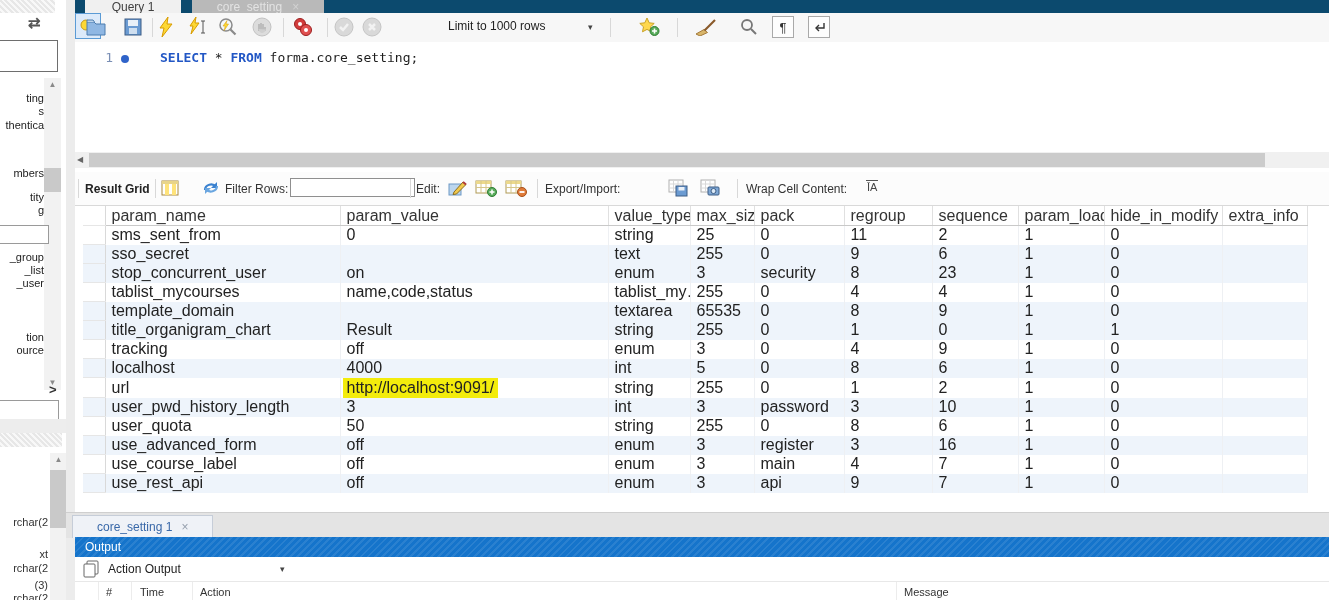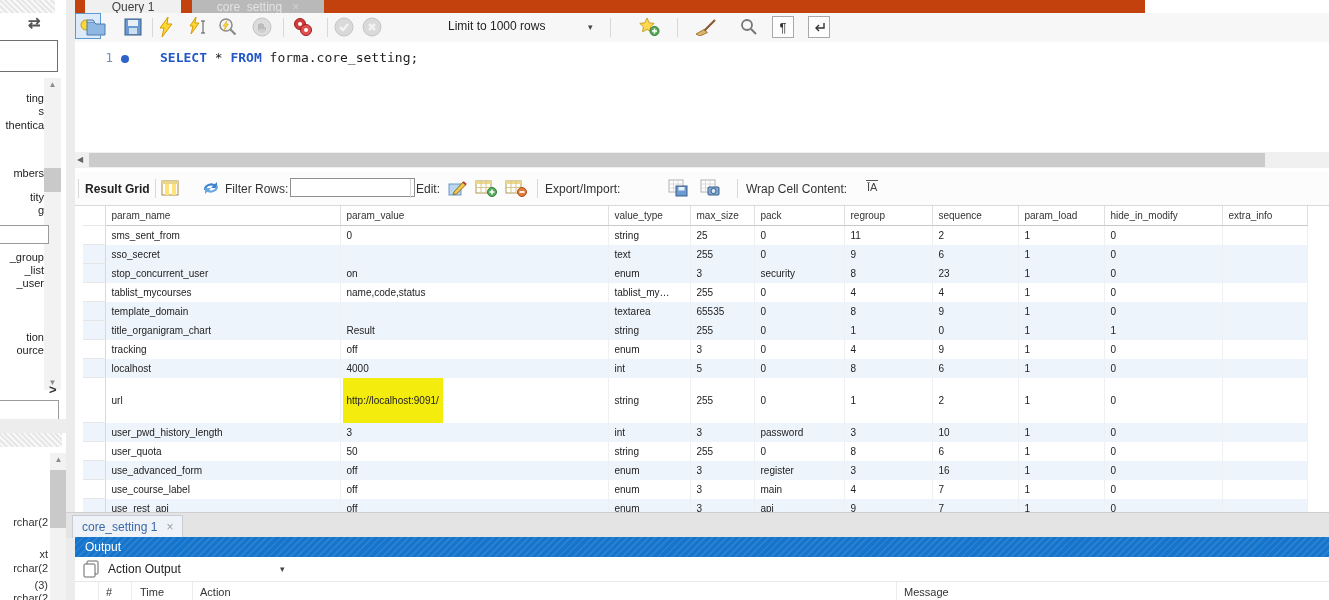--- a/index.html
+++ b/index.html
@@ -23,21 +23,21 @@
   .sb-thumb{position:absolute;background:#c9c9c9}
   .sb-arrow{position:absolute;font-size:8px;color:#8a8a8a;width:17px;text-align:center;line-height:14px}
   #tree-scroll{left:44px;top:78px;width:17px;height:312px}
   #info-scroll{left:50px;top:453px;width:16px;height:147px}
   #chev{position:absolute;left:49px;top:382px;font-size:13px;font-weight:bold;color:#333}
   .tfrag{position:absolute;left:-70px;width:114px;text-align:right;font-size:11px;white-space:nowrap;color:#222}
   .bfrag{position:absolute;left:-66px;width:114px;text-align:right;font-size:11px;white-space:nowrap;color:#333}
   #splitter{position:absolute;left:66px;top:0;width:9px;height:600px;background:#ececec}
 
   
-  #tabstrip{position:absolute;left:75px;top:0;width:1070px;height:13px;background:#c2410c;overflow:hidden}
+  #tabstrip{position:absolute;left:75px;top:0;width:1254px;height:13px;background:#0c4a6e;overflow:hidden}
   .tab{position:absolute;top:0;height:13px;overflow:hidden;text-align:center}
   .tab span{display:inline-block;margin-top:-3px;font-size:12px;white-space:nowrap}
   #tab-query{left:10px;width:96px;background:#f0f0f0;color:#414141}
   #tab-table{left:117px;width:132px;background:#b9b9b9;color:#e3e3e3}
   #tab-table .x{color:#d2d2d2;margin-left:10px}
 
   
   #toolbar{position:absolute;left:75px;top:13px;width:1254px;height:29px;background:#f7f7f7}
   #toolbar .vsep{top:5px;height:19px}
   .tbox{position:absolute;border:1px solid #a9a9a9;background:#fdfdfd;display:flex;align-items:center;justify-content:center}
@@ -61,31 +61,31 @@
   
   #rtb{position:absolute;left:75px;top:172px;width:1254px;height:33px;background:#fcfcfc;color:#333}
   #rtb .vsep{top:7px;height:19px}
   #rtb .lbl{position:absolute;top:10px;white-space:nowrap}
   #rg-title{left:10px;font-weight:bold;color:#222}
   #filter-input{position:absolute;left:215px;top:6px;width:117px;height:17px;border:1px solid #8f8f8f;background:#fff;font-size:11px;padding:0 3px}
   #wrap-ia{position:absolute;left:791px;top:8px;font-size:11px;color:#444;border-top:1px solid #555;line-height:13px;padding:0 1px}
 
   
   #grid{position:absolute;left:75px;top:205px;width:1254px;height:307px;overflow:hidden;border-top:1px solid #d9d9d9;background:#fff}
-  #grid table{border-collapse:collapse;table-layout:fixed;width:1224px;margin-left:8px;font-size:10px}
+  #grid table{border-collapse:collapse;table-layout:fixed;width:1224px;margin-left:8px;font-size:16px}
   #grid th{height:19px;font-weight:normal;text-align:left;color:#333;padding:0 6px;background:#fff;
            border-right:1px solid #e0e0e0;border-bottom:1px solid #c9c9c9;white-space:nowrap;overflow:hidden}
   #grid td{height:18px;padding:0 6px;border-right:1px solid #eef0f3;white-space:nowrap;overflow:hidden;color:#222}
   #grid tr.alt td{background:#eef4fb}
   #grid td.gut,#grid th.gut{border-right:1px solid #d9d9d9;background:#fff;border-bottom:1px solid #e6e6e6;padding:0}
-  .hl{background:#f3ec0c;display:inline-block;padding:17px 4px;margin-left:-4px}
+  .hl{background:#f3ec0c;display:inline-block;padding:1px 4px;margin-left:-4px}
 
   
   #btabs{position:absolute;left:66px;top:512px;width:1263px;height:25px;background:#e4e4e4;border-top:1px solid #cfcfcf}
-  #rtab{position:absolute;left:6px;top:2px;height:22px;padding:0 9px;background:#eff2f7;border:1px solid #c6cdd8;border-bottom:none;
+  #rtab{position:absolute;left:6px;top:2px;height:22px;padding:0 24px;background:#eff2f7;border:1px solid #c6cdd8;border-bottom:none;
         display:flex;align-items:center;color:#3968a8;font-size:12px}
   #rtab .x{color:#96a0ae;margin-left:9px;font-size:12px}
 
   
   #obar{position:absolute;left:75px;top:537px;width:1254px;height:20px;color:#fff;font-size:12px;line-height:20px;padding-left:10px;box-sizing:border-box;
         background:#1574cb;background-image:repeating-linear-gradient(135deg,rgba(255,255,255,.09) 0 2px,transparent 2px 5px)}
   #orow{position:absolute;left:75px;top:557px;width:1254px;height:24px;background:#fff}
   #oa-label{position:absolute;left:33px;top:5px;color:#222}
   #oa-caret{position:absolute;left:205px;top:7px;font-size:9px;color:#444}
   #ohead{position:absolute;left:75px;top:581px;width:1254px;height:19px;background:#fff;border-top:1px solid #e8e8e8}

